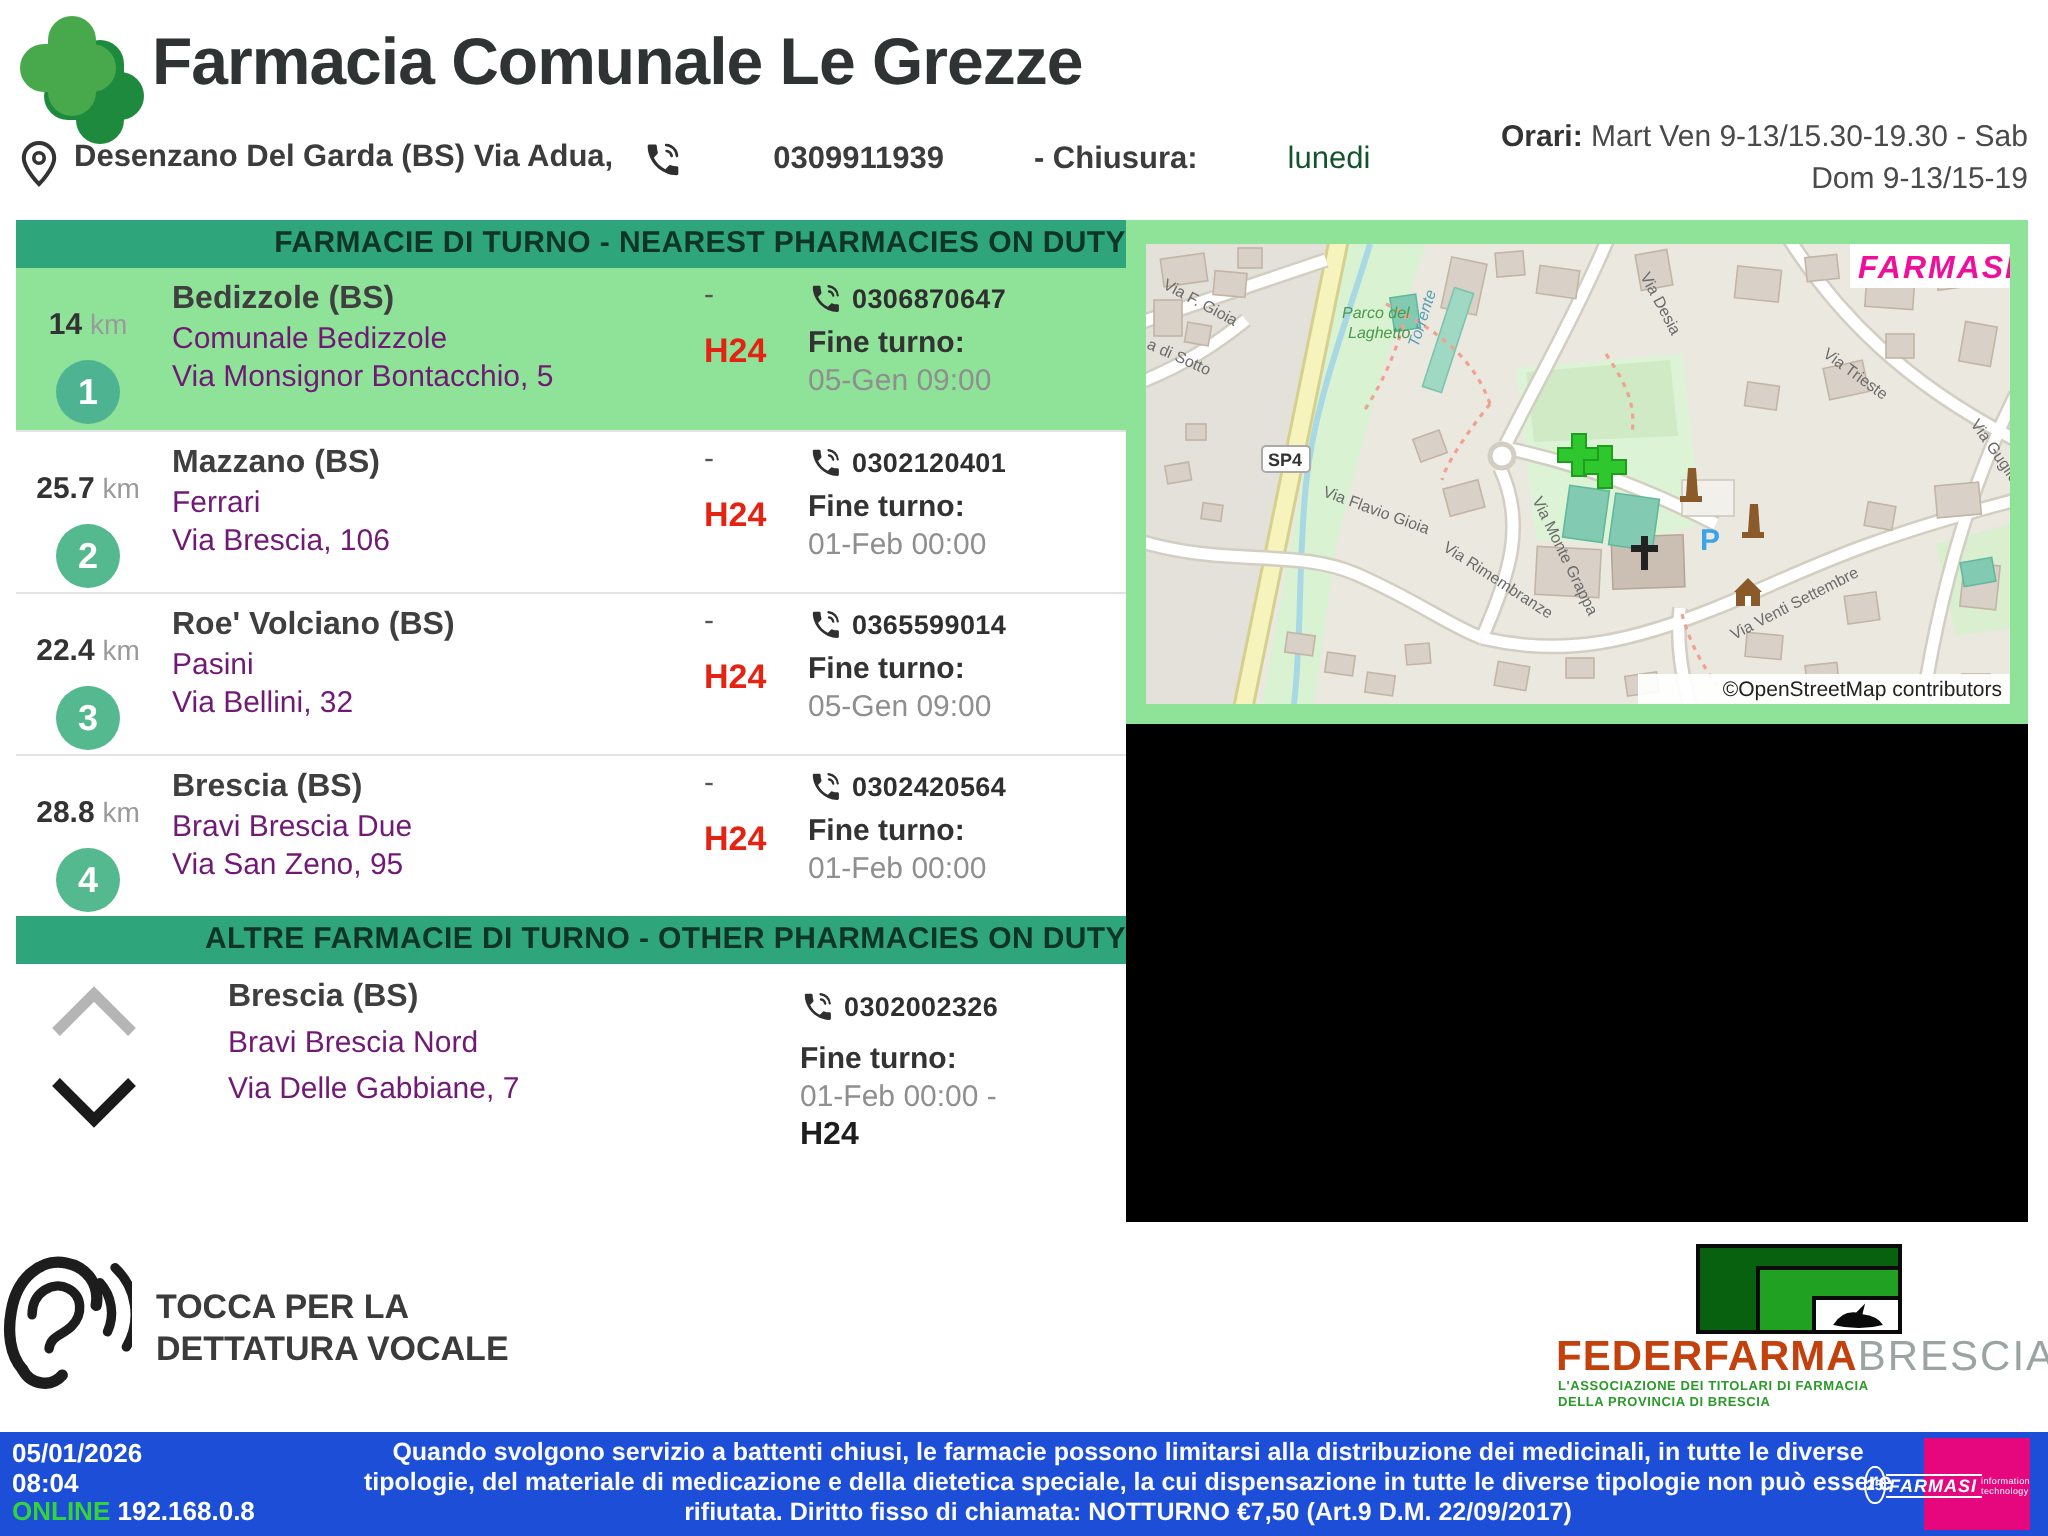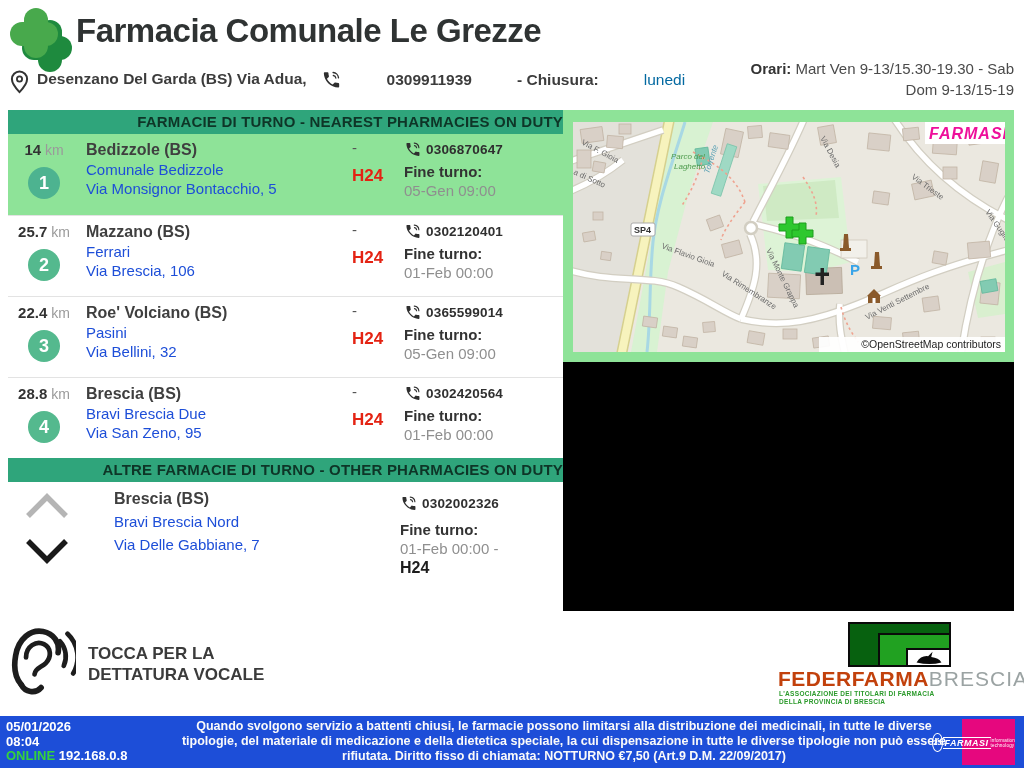--- a/index.html
+++ b/index.html
@@ -8,58 +8,58 @@
   .abs{position:absolute;}
 
   
   #logo{left:10px;top:8px;width:62px;height:66px;}
   #title{left:76px;top:12px;font-size:33px;font-weight:700;color:#2f3333;letter-spacing:-.5px;}
   #subhead{left:10px;top:70px;height:26px;display:flex;align-items:flex-start;font-size:15.5px;}
   #subhead .addr{font-weight:700;color:#3c3c3c;margin-left:8px;}
   #subhead .phoneblock{display:flex;align-items:center;margin-left:14px;gap:40px;}
   #subhead .phone{font-weight:700;color:#3c3c3c;margin-left:6px;}
   #subhead .closure-label{font-weight:700;color:#3c3c3c;margin-left:5px;}
-  #subhead .closure-value{color:#0369a1;margin-left:5px;}
+  #subhead .closure-value{color:#14532d;margin-left:5px;}
   #hours{right:10px;top:58px;width:320px;text-align:right;font-size:15px;line-height:21px;color:#4a4a4a;}
   #hours b{color:#333;}
 
   
   #list{left:8px;top:110px;width:555px;}
   .banner{height:24px;line-height:24px;text-align:right;background:#2fa57b;color:#0e3527;
           font-weight:700;font-size:15px;letter-spacing:.2px;}
   .row{height:81px;display:flex;background:#fff;}
   .row.hl{background:#8ee398;}
   .row.sep{border-top:1px solid #e3e3e3;height:80px;}
-  .col-dist{width:72px;padding-top:7px;text-align:center;flex:none;}
+  .col-dist{width:72px;padding-top:20px;text-align:center;flex:none;}
   .dist-num{font-size:15px;font-weight:700;color:#333;}
   .dist-unit{font-size:14px;font-weight:400;color:#9a9a9a;}
   .circle{width:32px;height:32px;border-radius:50%;background:#54b98e;color:#fff;font-size:18px;
           font-weight:700;line-height:32px;text-align:center;margin:8px auto 0;}
   .col-info{width:266px;padding:6px 0 0 6px;flex:none;}
   .city{font-size:16px;font-weight:700;color:#3f3f3f;line-height:20px;}
-  .pname,.paddr{font-size:15px;color:#1d4ed8;line-height:19px;}
+  .pname,.paddr{font-size:15px;color:#701a75;line-height:19px;}
   .col-mid{width:52px;padding-top:5px;flex:none;}
   .dash{font-size:15px;color:#555;line-height:18px;}
   .h24{font-size:17px;font-weight:700;color:#e42313;margin-top:9px;}
   .col-right{flex:1;padding-top:6px;}
   .phline{display:flex;align-items:center;height:19px;}
   .phnum{font-size:13.5px;font-weight:700;color:#2f2f2f;margin-left:5px;letter-spacing:.2px;}
   .fine-label{font-size:15px;font-weight:700;color:#333;margin-top:3px;line-height:19px;}
   .fine-val{font-size:15px;color:#8f8f8f;line-height:19px;}
 
   
   #other-row{height:130px;position:relative;background:#fff;}
   #chevrons{position:absolute;left:16px;top:8px;}
   #chevrons svg{display:block;cursor:pointer;}
   #other-info{position:absolute;left:106px;top:6px;}
   #other-right{position:absolute;left:392px;top:12px;}
   .h24-black{font-size:16px;font-weight:700;color:#1d1d1d;line-height:20px;}
 
   
-  #voice{left:10px;top:622px;width:300px;height:84px;display:flex;align-items:center;cursor:pointer;}
+  #voice{left:0;top:622px;width:300px;height:84px;display:flex;align-items:center;cursor:pointer;}
   #voice .txt{margin-left:12px;font-size:17px;font-weight:700;color:#3b3b3b;line-height:21px;}
 
   
   #map-panel{left:563px;top:110px;width:451px;height:252px;background:#8ee398;}
   #map{position:absolute;left:10px;top:12px;width:432px;height:230px;overflow:hidden;background:#ebe8e0;}
   #blackbox{left:563px;top:362px;width:451px;height:249px;background:#000;}
 
   
   #federfarma{left:778px;top:620px;width:240px;height:94px;}
   #ff-icon{position:absolute;left:70px;top:2px;width:103px;height:45px;background:#07610f;border:2px solid #0a0a0a;box-sizing:border-box;}

